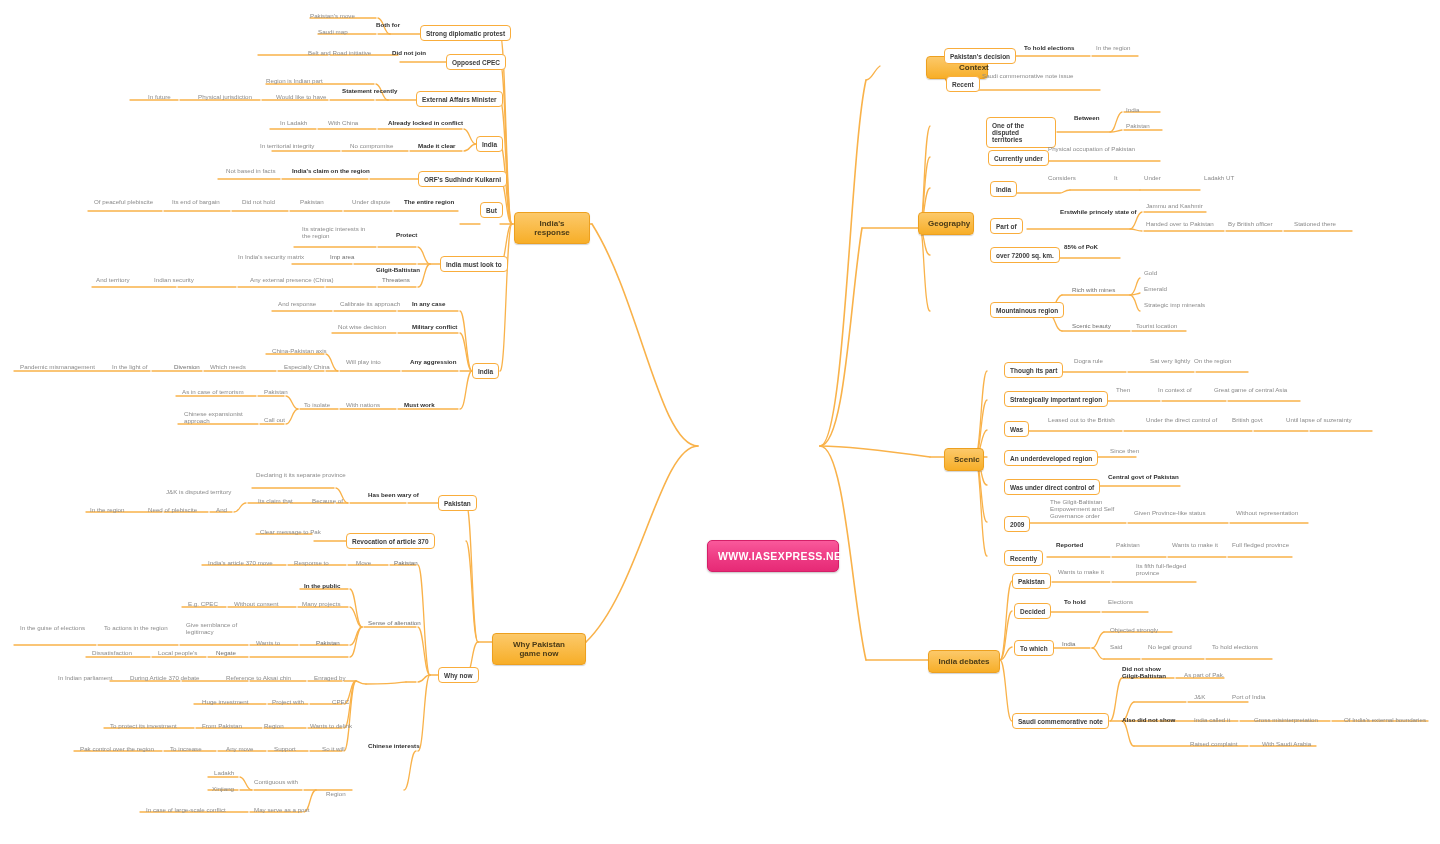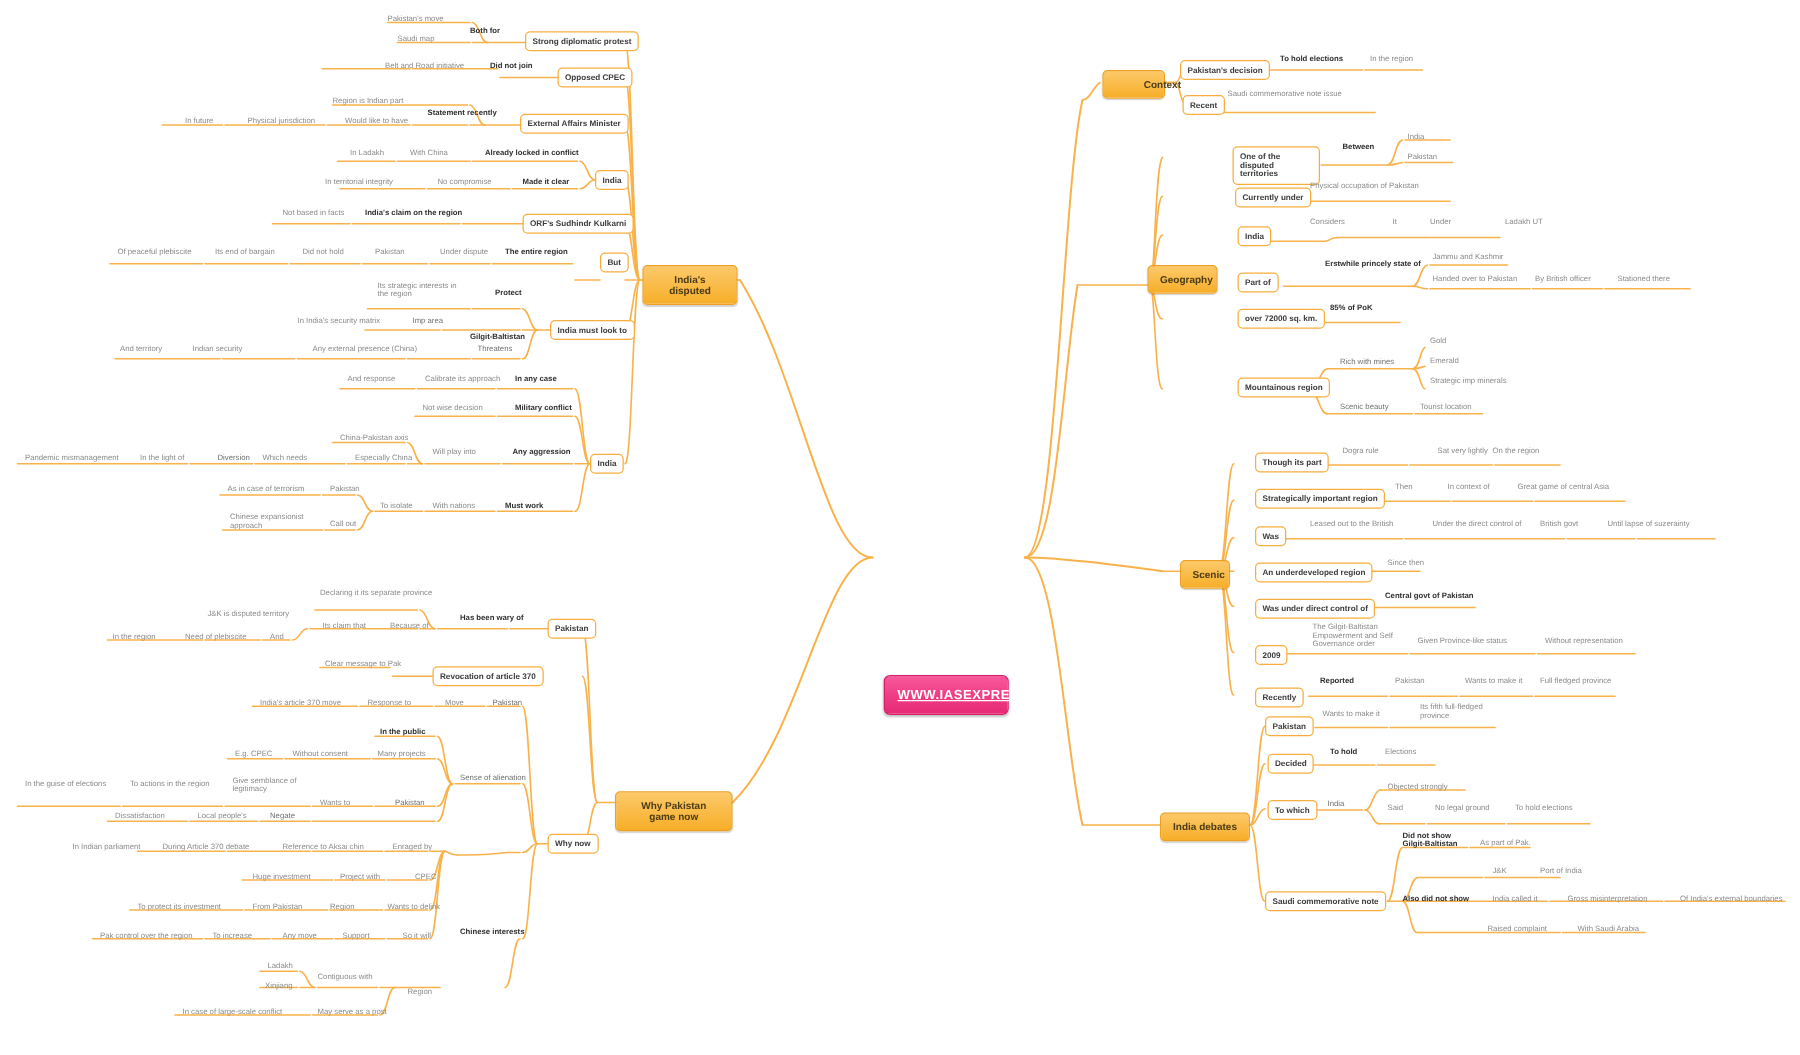--- a/index.html
+++ b/index.html
@@ -384,27 +384,27 @@
     <path d="M302 790 L 254 790"></path>
     <path d="M252 790 C 246 790 246 778 240 777"></path>
     <path d="M252 790 L 240 790"></path>
     <path d="M238 777 L 208 777"></path>
     <path d="M238 790 L 208 790"></path>
     <path d="M302 812 L 250 812"></path>
     <path d="M248 812 L 140 812"></path>
   </g>
 </svg>
 
-<div class="node brand" style="left:707px;top:540px;width:100px;text-decoration:underline;">WWW.IASEXPRESS.NET</div>
-
-<div class="node l1" style="left:882px;top:56px;width:50px;padding-left:32px;">Context</div>
+<div class="node brand" style="left:707px;top:540px;width:132px;">WWW.IASEXPRESS.NET</div>
+
+<div class="node l1" style="left:926px;top:56px;width:62px;padding-left:32px;">Context</div>
 <div class="node l1" style="left:918px;top:212px;width:56px;">Geography</div>
 <div class="node l1" style="left:944px;top:448px;width:40px;">Scenic</div>
 <div class="node l1" style="left:928px;top:650px;width:72px;">India debates</div>
-<div class="node l1" style="left:514px;top:212px;width:76px;">India's disputed</div>
+<div class="node l1" style="left:514px;top:212px;width:76px;">India's response</div>
 <div class="node l1" style="left:492px;top:633px;width:94px;">Why Pakistan game now</div>
 
 <div class="node l2" style="left:944px;top:48px;">Pakistan's decision</div>
 <div class="node l3" style="left:1022px;top:44px;">To hold elections</div>
 <div class="node l4" style="left:1094px;top:44px;">In the region</div>
 <div class="node l2" style="left:946px;top:76px;">Recent</div>
 <div class="node l4" style="left:980px;top:72px;">Saudi commemorative note issue</div>
 
 <div class="node l2" style="left:986px;top:117px;width:70px;">One of the disputed
 territories</div>

